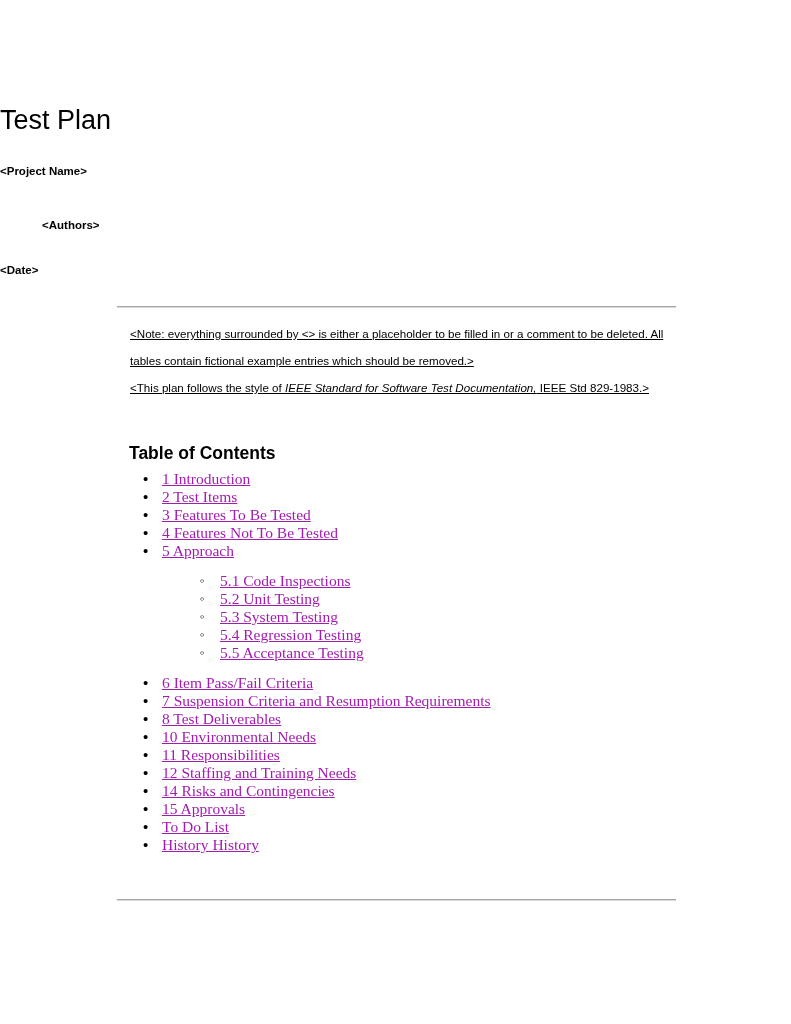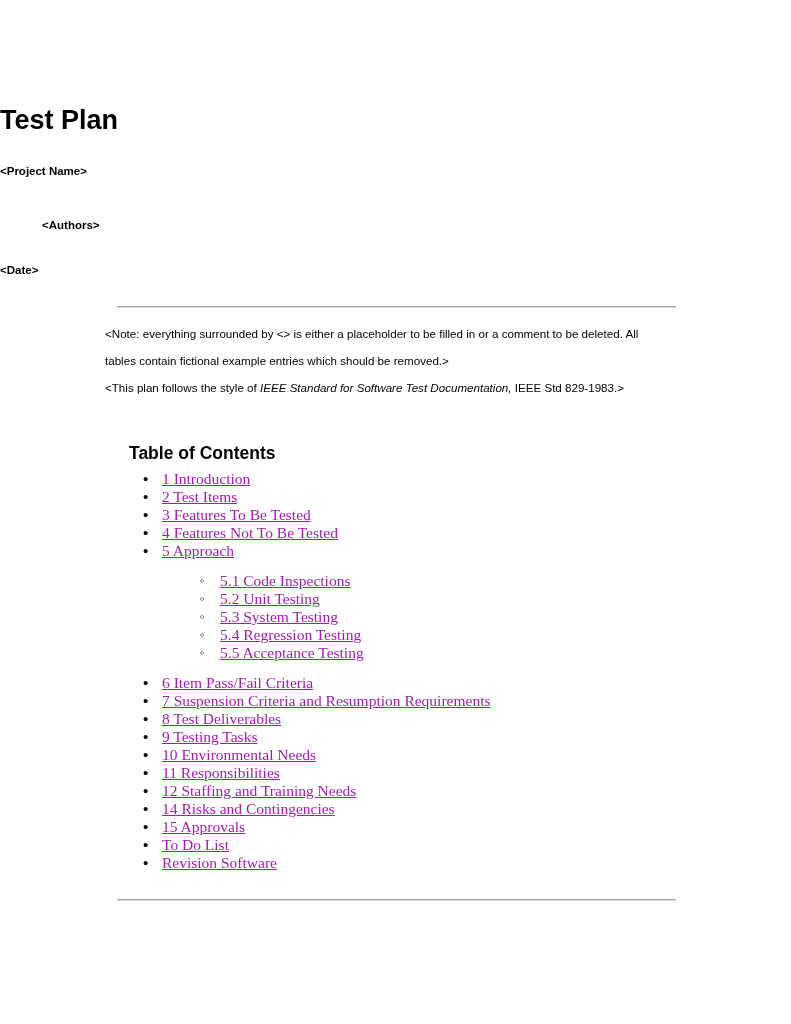--- a/index.html
+++ b/index.html
@@ -22,21 +22,21 @@
     top: 0;
     width: 791px;
     height: 1024px;
     background: #ffffff;
   }
 
   
   .doc-title {
     font-family: "Liberation Sans", sans-serif;
     font-size: 27px;
-    font-weight: bold;
+    font-weight: normal;
     line-height: 1;
     letter-spacing: 0px;
     margin: 0;
     padding: 0;
     position: absolute;
     left: 0;
     top: 107px;
     white-space: nowrap;
   }
 
@@ -65,23 +65,24 @@
     border-bottom: 1px solid #d9d9d9;
     margin: 0;
     padding: 0;
   }
   .hr-top    { top: 306px; }
   .hr-bottom { top: 899px; }
 
   
   .note-block {
     position: absolute;
-    left: 105px;
+    left: 130px;
     top: 320px;
     width: 556px;
+    text-decoration: underline;
   }
   .note-para {
     font-family: "Liberation Sans", sans-serif;
     font-size: 11.6px;
     line-height: 27px;
     margin: 0;
     padding: 0;
     color: #000000;
     text-align: left;
   }
@@ -197,26 +198,25 @@
         <ul class="toc-sublist">
           <li class="toc-subitem"><span class="toc-link">5.1 Code Inspections</span></li>
           <li class="toc-subitem"><span class="toc-link">5.2 Unit Testing</span></li>
           <li class="toc-subitem"><span class="toc-link">5.3 System Testing</span></li>
           <li class="toc-subitem"><span class="toc-link">5.4 Regression Testing</span></li>
           <li class="toc-subitem"><span class="toc-link">5.5 Acceptance Testing</span></li>
         </ul>
         <li class="toc-item"><span class="toc-link">6 Item Pass/Fail Criteria</span></li>
         <li class="toc-item"><span class="toc-link">7 Suspension Criteria and Resumption Requirements</span></li>
         <li class="toc-item"><span class="toc-link">8 Test Deliverables</span></li>
-        <li class="toc-item"><span class="toc-link">9 Testing Tasks</span></li>
         <li class="toc-item"><span class="toc-link">10 Environmental Needs</span></li>
         <li class="toc-item"><span class="toc-link">11 Responsibilities</span></li>
         <li class="toc-item"><span class="toc-link">12 Staffing and Training Needs</span></li>
         <li class="toc-item"><span class="toc-link">14 Risks and Contingencies</span></li>
         <li class="toc-item"><span class="toc-link">15 Approvals</span></li>
         <li class="toc-item"><span class="toc-link">To Do List</span></li>
-        <li class="toc-item"><span class="toc-link">Revision Software</span></li>
+        <li class="toc-item"><span class="toc-link">History History</span></li>
       </ul>
   </div>
 
   <hr class="hr hr-bottom">
 
 </div>
 
 </body></html>

